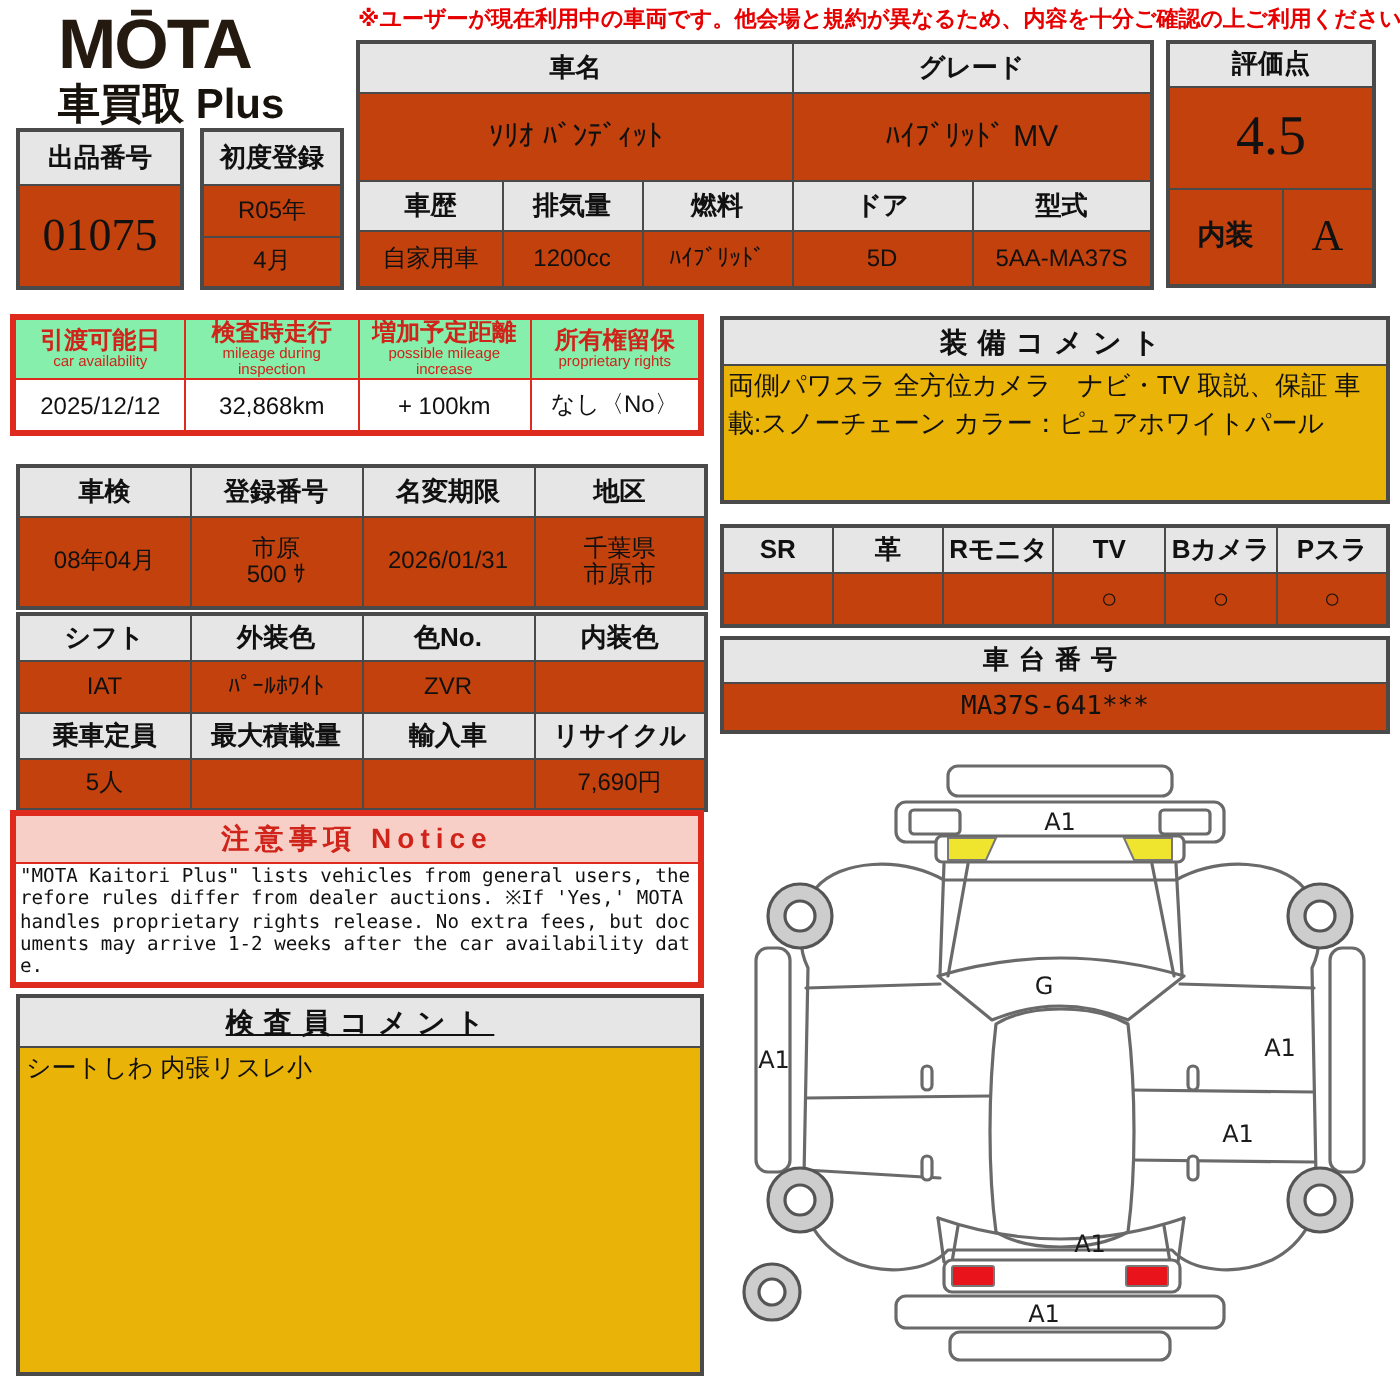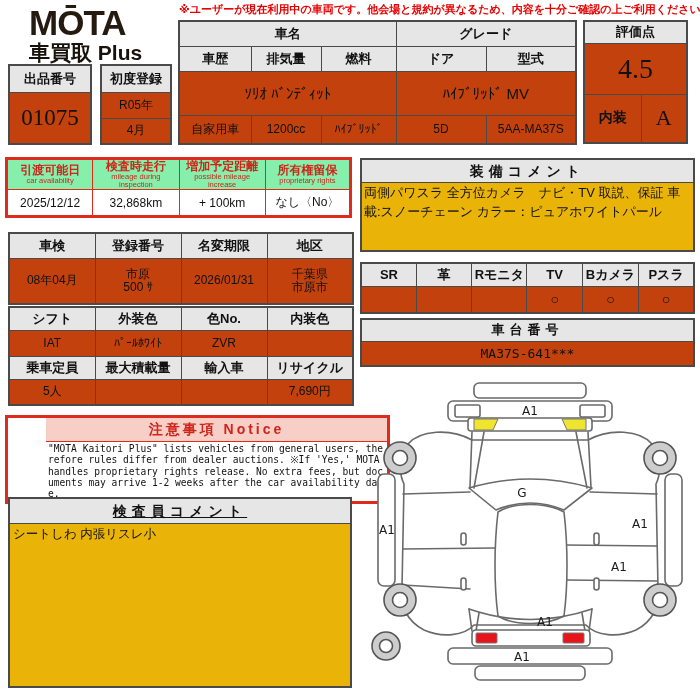--- a/index.html
+++ b/index.html
@@ -97,31 +97,31 @@
         <col style="width:70px">
         <col style="width:75px">
         <col style="width:90px">
         <col style="width:90px">
       </colgroup>
     <tbody>
         <tr style="height:25px;">
       <td class="hdr" colspan="3">車名</td>
       <td class="hdr" colspan="2">グレード</td>
     </tr>
+    <tr style="height:44px;">
+      <td colspan="3" style="font-size:15px;">ｿﾘｵ ﾊﾞﾝﾃﾞｨｯﾄ</td>
+      <td colspan="2" style="font-size:15px;">ﾊｲﾌﾞﾘｯﾄﾞ MV</td>
+    </tr>
     <tr style="height:25px;">
       <td class="hdr">車歴</td>
       <td class="hdr">排気量</td>
       <td class="hdr">燃料</td>
       <td class="hdr">ドア</td>
       <td class="hdr">型式</td>
     </tr>
-    <tr style="height:44px;">
-      <td colspan="3" style="font-size:15px;">ｿﾘｵ ﾊﾞﾝﾃﾞｨｯﾄ</td>
-      <td colspan="2" style="font-size:15px;">ﾊｲﾌﾞﾘｯﾄﾞ MV</td>
-    </tr>
     <tr style="height:29px;">
       <td class="val">自家用車</td>
       <td class="val">1200cc</td>
       <td class="val">ﾊｲﾌﾞﾘｯﾄﾞ</td>
       <td class="val">5D</td>
       <td class="val">5AA-MA37S</td>
     </tr>
   </tbody>
     </table>
 
@@ -240,21 +240,21 @@
     </tr>
     <tr style="height:26px;">
       <td class="val">5人</td>
       <td class="val"></td>
       <td class="val"></td>
       <td class="val">7,690円</td>
     </tr>
   </tbody>
     </table>
 
-  <div class="abs noticebox" style="left:5px; top:415px; width:341px;padding-left:38px;">
+  <div class="abs noticebox" style="left:5px; top:405px; width:341px;">
     <div class="notice-hdr">注意事項 Notice</div>
     <div class="notice-body">"MOTA Kaitori Plus" lists vehicles from general users, therefore rules differ from dealer auctions. ※If 'Yes,' MOTA handles proprietary rights release. No extra fees, but documents may arrive 1-2 weeks after the car availability date.</div>
   </div>
 
   <div class="abs box" style="left:8px; top:497px; width:340px; height:187px;">
     <div class="box-hdr hdr-sp" style="height:24px; line-height:24px;text-decoration:underline;">検査員コメント</div>
     <div class="box-body" style="font-size:12.5px; padding:2px 3px;">シートしわ 内張リスレ小</div>
   </div>
 
   <div class="abs box" style="left:360px; top:158px; width:331px; height:90px;">

